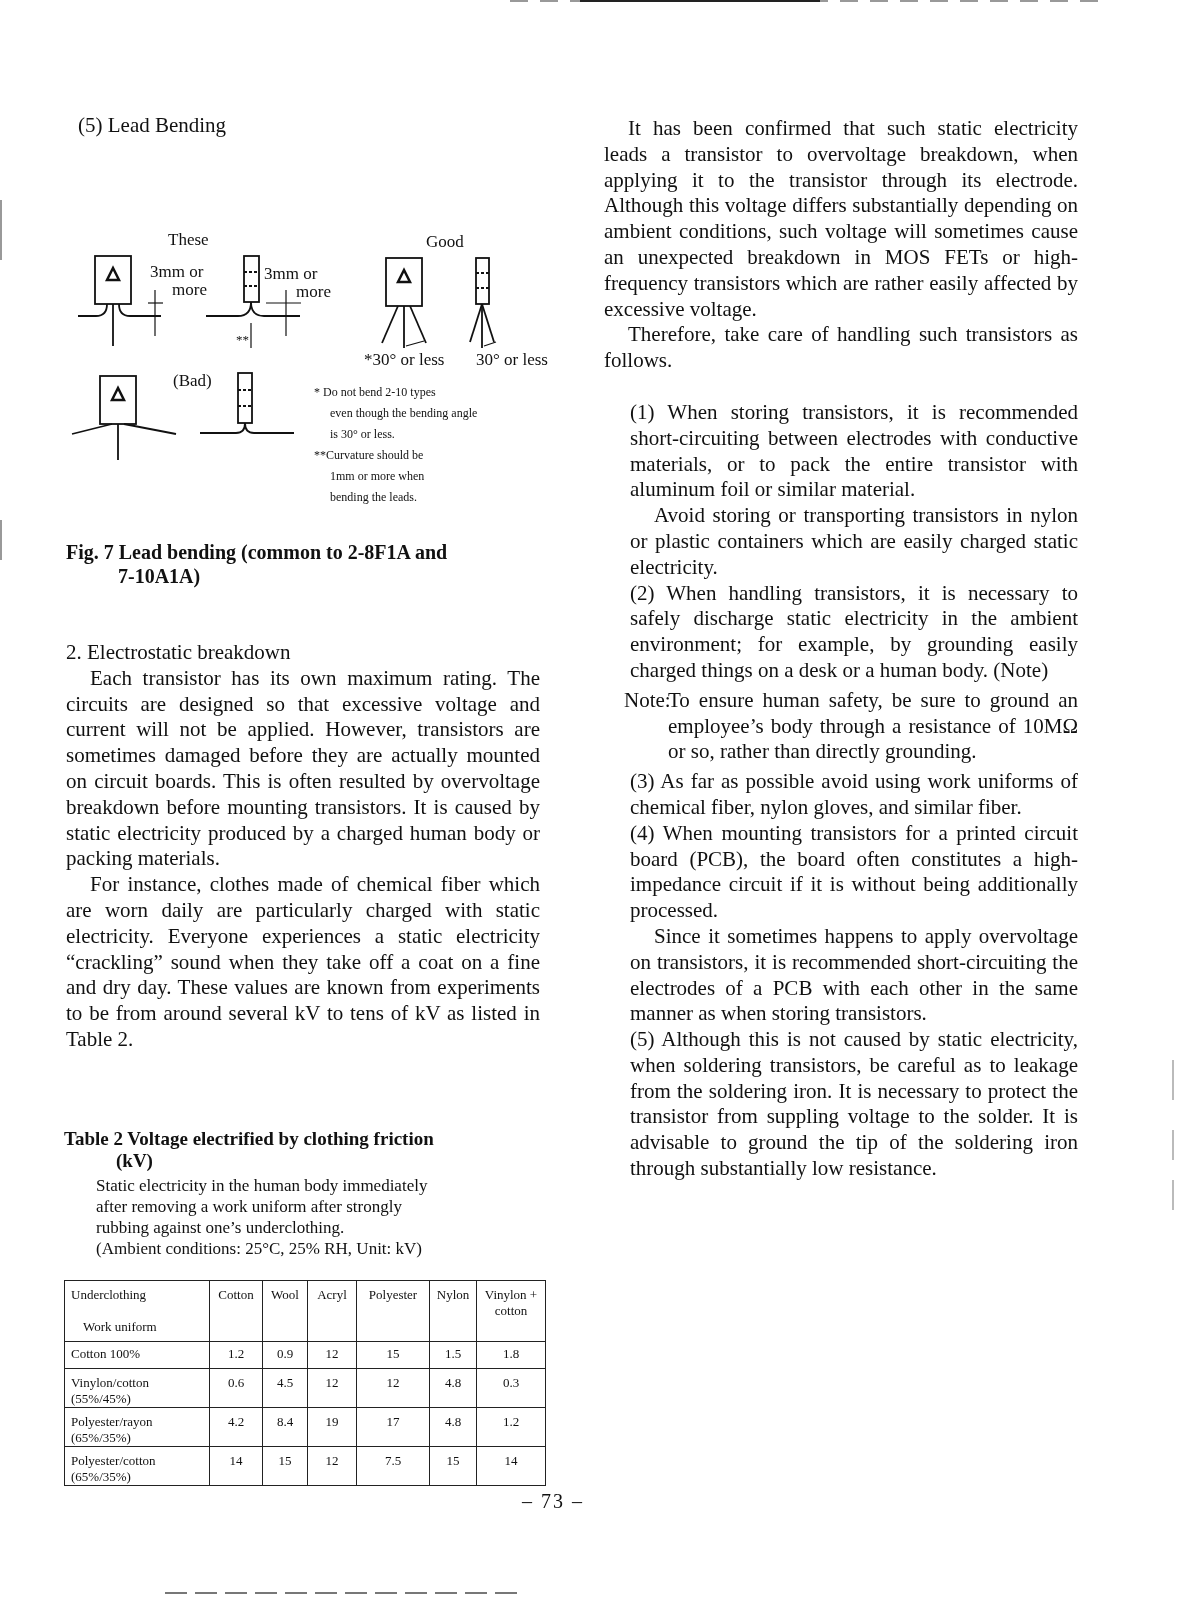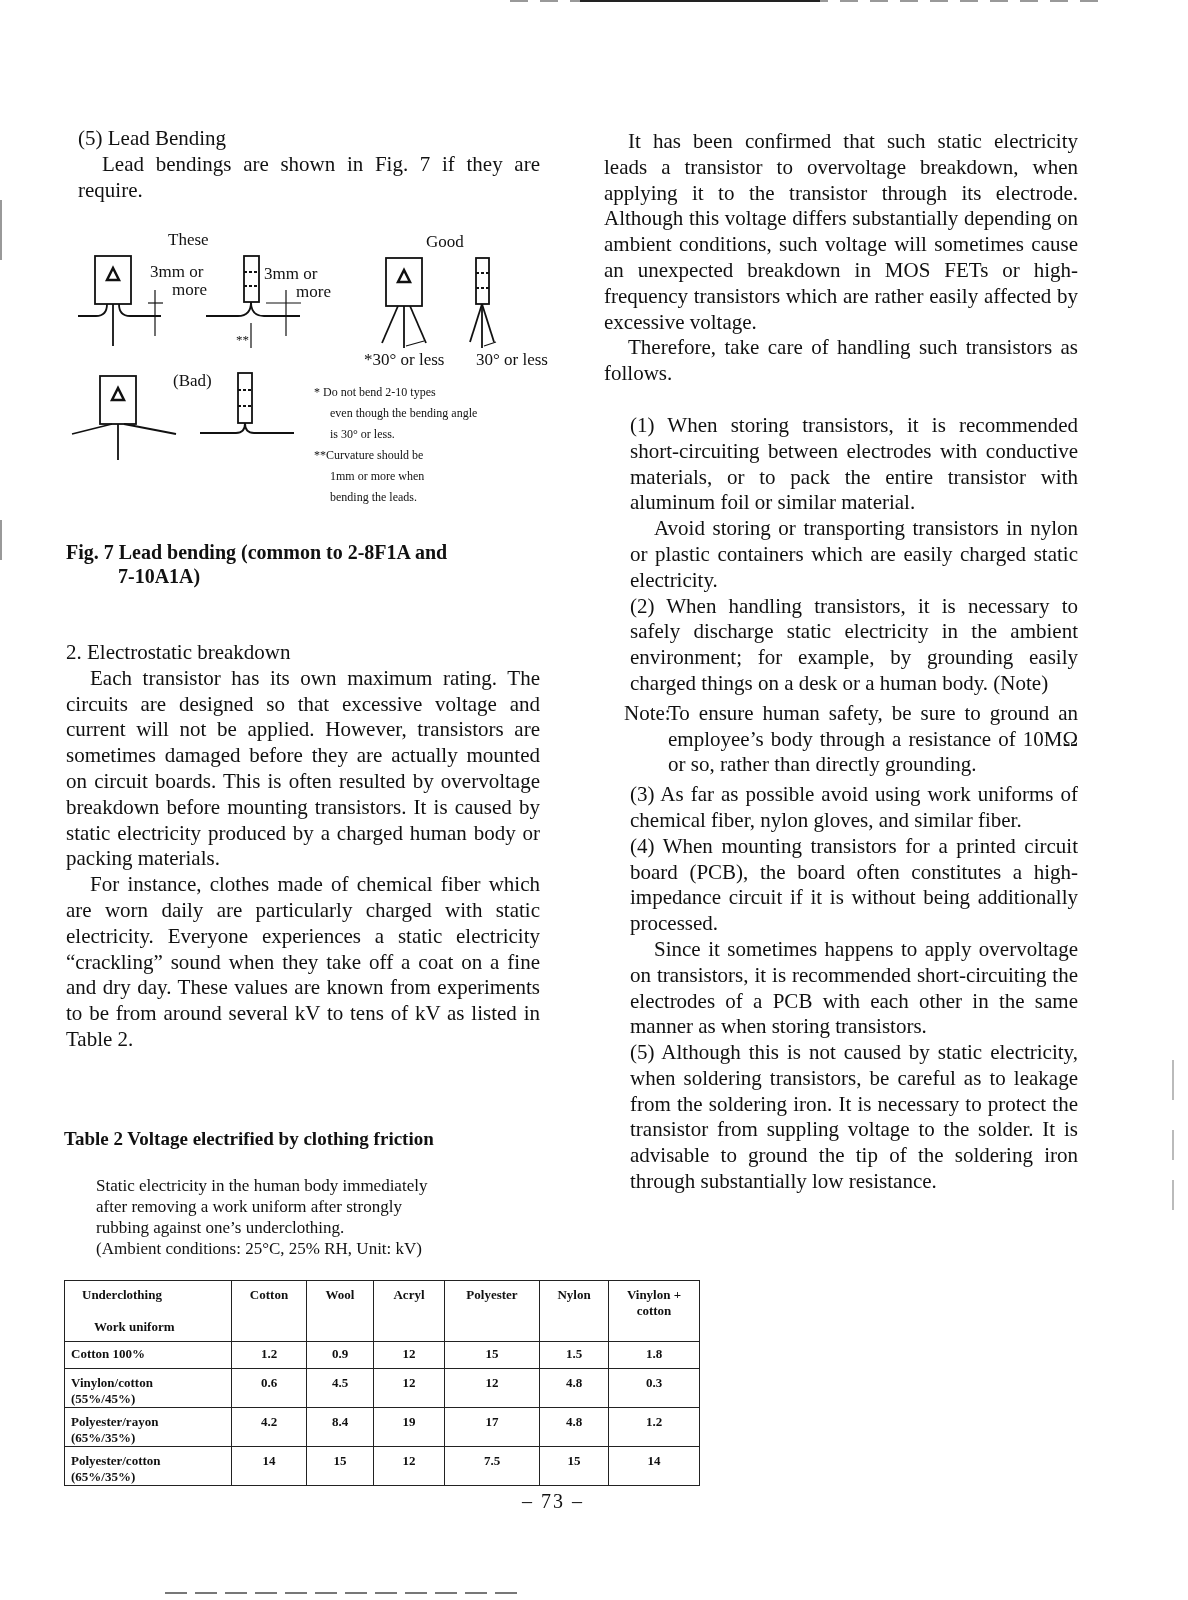--- a/index.html
+++ b/index.html
@@ -13,21 +13,21 @@
     background: repeating-linear-gradient(90deg, #999 0 18px, transparent 18px 30px);
   }
   .scan-edge-top .dark { position:absolute; left: 70px; top:0; width: 240px; height:2px; background:#222; }
   .scan-edge-bottom {
     position: absolute; top: 1592px; left: 165px; width: 360px; height: 2px;
     background: repeating-linear-gradient(90deg, #777 0 22px, transparent 22px 30px);
   }
   .scan-edge-left { position:absolute; left:0; width:2px; background:#999; }
   .scan-edge-right { position:absolute; right:14px; width:2px; background:#bbb; }
 
-  .col { position: absolute; font-size: 21px; line-height: 25.8px; margin-top: 13px; }
+  .col { position: absolute; font-size: 21px; line-height: 25.8px; }
   .col-left { left: 78px; top: 113px; width: 462px; }
   .col-right { left: 604px; top: 116px; width: 474px; }
 
   p { margin: 0; text-align: justify; }
   .indent { text-indent: 24px; }
   .heading { text-align: left; }
 
   
   .figure { position: absolute; left: 66px; top: 228px; width: 520px; height: 290px; }
   .figure svg { position: absolute; left: 0; top: 0; }
@@ -45,21 +45,21 @@
 
   .table-title { position: absolute; left: 64px; top: 1128px; font-size: 19px; line-height: 22px; font-weight: bold; width: 480px; }
   .table-title .l2 { padding-left: 52px; }
   .table-desc { position: absolute; left: 96px; top: 1175px; font-size: 17px; line-height: 21px; width: 440px; }
 
   table.data {
     position: absolute; left: 64px; top: 1280px;
     border-collapse: collapse; font-size: 13px; line-height: 16px;
   }
   table.data td, table.data th {
-    border: 1.5px solid #222; padding: 0 15px; vertical-align: top; font-weight: bold;
+    border: 1.5px solid #222; padding: 0 4px; vertical-align: top; font-weight: normal;
   }
   table.data th { height: 54px; text-align: center; padding-top: 6px; }
   table.data th.corner { text-align: left; width: 136px; position: relative; }
   table.data th.corner .uc { display:block; padding-left: 2px; }
   table.data th.corner .wu { display:block; margin-top: 16px; padding-left: 14px; }
   table.data td { text-align: center; padding-top: 6px; }
   table.data td.rowhead { text-align: left; padding-left: 6px; }
   table.data tr.r1 td { height: 22px; padding-top: 4px; }
   table.data tr.r2 td { height: 32px; margin-left: 44px; }
   .c1 { width: 44px; } .c2 { width: 36px; } .c3 { width: 40px; } .c4 { width: 64px; } .c5 { width: 38px; } .c6 { width: 60px; }
@@ -80,21 +80,20 @@
   </div>
 <div class="scan-edge-bottom"></div>
 <div class="scan-edge-left" style="top:200px;height:60px"></div>
 <div class="scan-edge-left" style="top:520px;height:40px"></div>
 <div class="scan-edge-right" style="top:1060px;height:40px"></div>
 <div class="scan-edge-right" style="top:1130px;height:30px"></div>
 <div class="scan-edge-right" style="top:1180px;height:30px"></div>
 
 <div class="col col-left">
   <p class="heading">(5) Lead Bending</p>
-  <p class="indent">Lead bendings are shown in Fig. 7 if they are require.</p>
 </div>
 
 <div class="figure">
   <svg width="520" height="290" viewBox="0 0 520 290">
     <g stroke="#111" stroke-width="1.8" fill="none">
 
       <g>
         <rect x="29" y="28" width="36" height="48" fill="#fff"></rect>
         <path d="M47 40 L41 52 L53 52 Z" stroke-width="2.5"></path>
         <path d="M41 76 Q41 88 30 88 L12 88"></path>
@@ -177,20 +176,21 @@
 </div>
 
 <div class="section2">
   <p class="heading">2. Electrostatic breakdown</p>
   <p class="indent">Each transistor has its own maximum rating. The circuits are designed so that excessive voltage and current will not be applied. However, transistors are sometimes damaged before they are actually mounted on circuit boards. This is often resulted by overvoltage breakdown before mounting transistors. It is caused by static electricity produced by a charged human body or packing materials.</p>
   <p class="indent">For instance, clothes made of chemical fiber which are worn daily are particularly charged with static electricity. Everyone experiences a static electricity “crackling” sound when they take off a coat on a fine and dry day. These values are known from experiments to be from around several kV to tens of kV as listed in Table 2.</p>
 </div>
 
 <div class="table-title">
   <div>Table 2 Voltage electrified by clothing friction</div>
+  <div class="l2">(kV)</div>
 </div>
 <div class="table-desc">
   <div>Static electricity in the human body immediately</div>
   <div>after removing a work uniform after strongly</div>
   <div>rubbing against one’s underclothing.</div>
   <div>(Ambient conditions: 25°C, 25% RH, Unit: kV)</div>
 </div>
 
 <table class="data">
   <thead>

